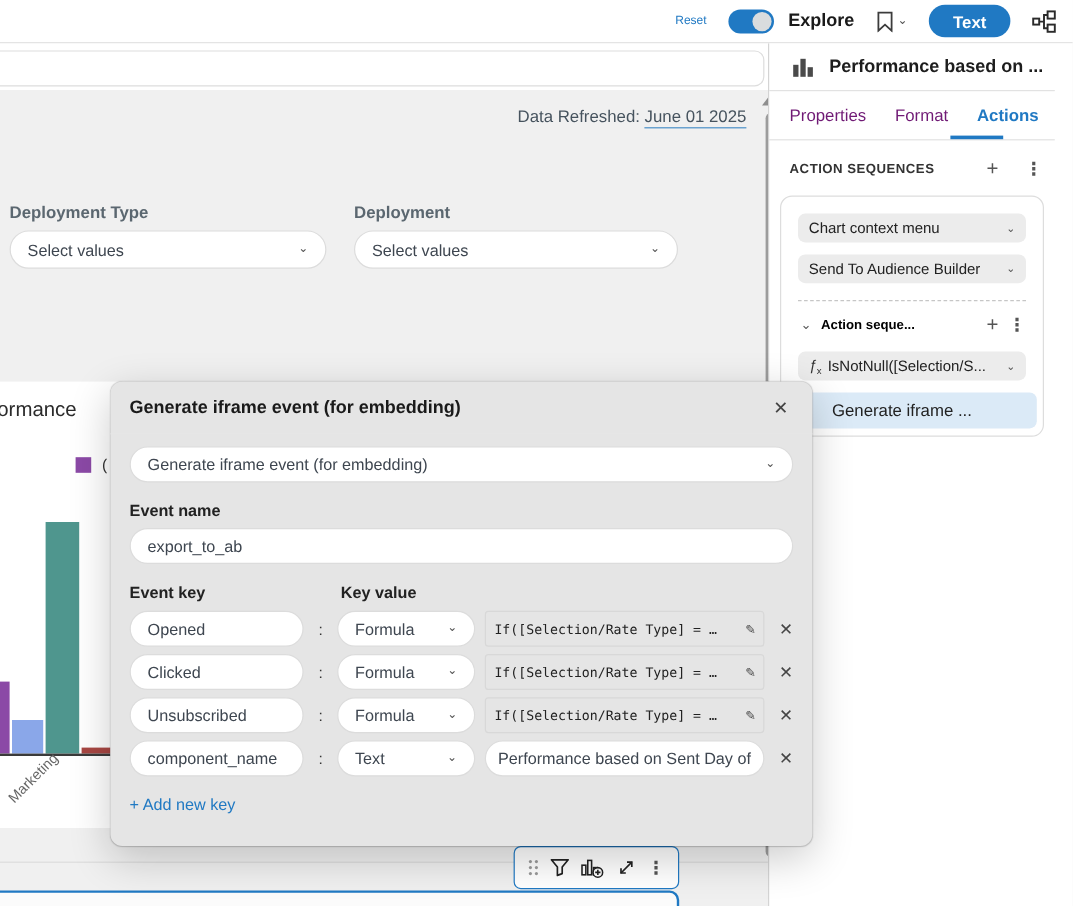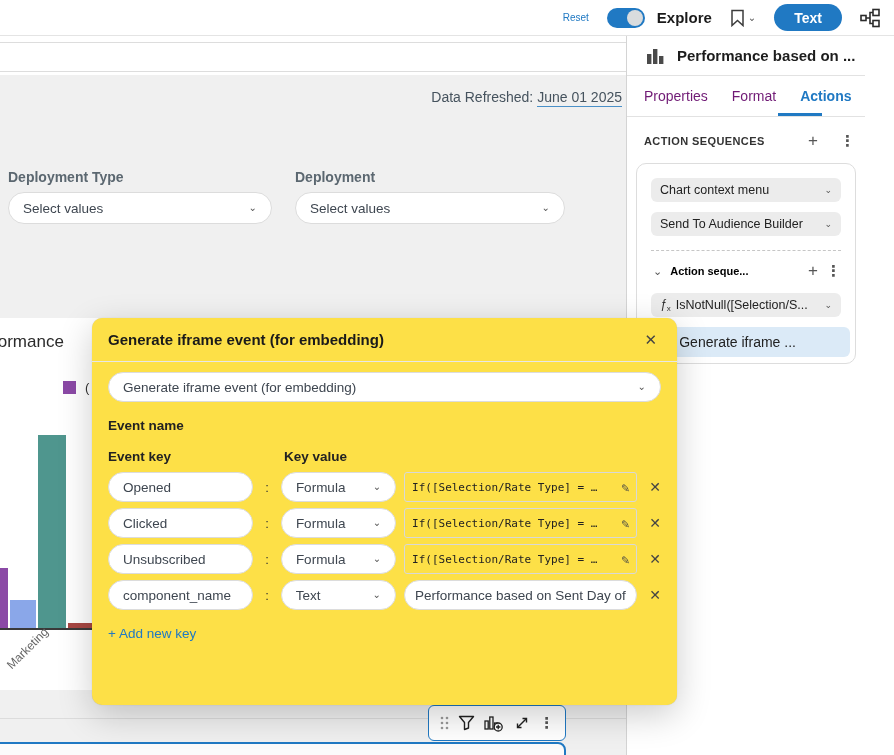--- a/index.html
+++ b/index.html
@@ -47,21 +47,21 @@
              transform:rotate(-45deg); transform-origin:0 0; white-space:nowrap; }
   .canvas-bottom-line { position:absolute; left:0; top:682px; width:640px; height:1px; background:#dcdcdc; }
   .selected-box { position:absolute; left:-10px; top:706px; width:576px; height:60px; background:#fbfbfb;
                   border:2px solid #2079c3; border-radius:8px; }
   .float-toolbar { position:absolute; left:428px; top:669px; width:138px; height:36px; background:#fff;
                    border:1.5px solid #2079c3; border-radius:6px; display:flex; align-items:center;
                    justify-content:space-around; padding:0 6px; z-index:5; }
   .tool-ic { display:flex; align-items:center; justify-content:center; color:#333; }
   .kebab { font-size:15px; color:#555; font-weight:bold; letter-spacing:0; }
   
-  .panel { position:absolute; left:626px; top:36px; width:239px; height:719px; background:#fff;
+  .panel { position:absolute; left:640px; top:36px; width:239px; height:719px; background:#fff;
            border-left:1px solid #d4d4d4; z-index:20; }
   .panel-header { height:40px; display:flex; align-items:center; gap:12px; padding-left:19px;
                   border-bottom:1px solid #e2e2e2; }
   .panel-title { font-size:15px; font-weight:bold; color:#1d1d1d; white-space:nowrap; }
   .panel-tabs { height:41px; display:flex; align-items:center; gap:24px; padding-left:17px;
                 border-bottom:1px solid #e2e2e2; position:relative; }
   .ptab { font-size:14px; color:#701a75; cursor:pointer; }
   .ptab.active { color:#2079c3; font-weight:bold; }
   .tab-underline { position:absolute; left:151px; bottom:0; width:44px; height:3px; background:#2079c3; }
   .seq-head { display:flex; align-items:center; padding:14px 10px 10px 17px; }
@@ -75,21 +75,21 @@
   .dashed-sep { border-top:1px dashed #c6c6c6; margin:14px 0 10px 0; }
   .group-row { display:flex; align-items:center; gap:8px; margin:2px 0 12px 2px; }
   .group-title { font-size:11px; font-weight:bold; color:#000000; flex:0 0 auto; }
   .group-row .spacer { flex:1; }
   .fx-ic { font-size:12px; color:#333; margin-right:5px; font-style:italic; }
   .fx-ic sub { font-size:8px; font-style:normal; }
   .step-row { display:flex; align-items:center; gap:20px; background:#dbeaf7; border-radius:6px;
               height:30px; padding:0 10px; margin:2px -9px 0 -9px; font-size:14px; color:#222; }
   .step-idx { font-size:13px; color:#333; }
   
-  .modal { position:absolute; left:92px; top:318px; width:585px; height:387px; background:#fde047;
+  .modal { position:absolute; left:92px; top:318px; width:585px; height:387px; background:#e5e5e5;
            border-radius:10px; box-shadow:0 10px 35px rgba(0,0,0,.20), 0 0 1px rgba(0,0,0,.2); z-index:40; }
   .modal-header { height:44px; display:flex; align-items:center; padding:0 16px;
                   border-bottom:1px solid #e7e7e7; }
   .modal-title { font-size:15px; font-weight:bold; color:#1a1a1a; }
   .close-x { margin-left:auto; font-size:15px; color:#444; cursor:pointer; padding:2px 4px; }
   .modal-body { padding:10px 16px 0 16px; }
   .fld-label { font-size:13.5px; font-weight:bold; color:#222; margin:10px 0 7px 0; }
   .wide { width:553px; height:30px; }
   .kv-heads { display:flex; margin:16px 0 8px 0; }
   .kv-heads .h1 { width:176px; font-size:13.5px; font-weight:bold; }
@@ -275,20 +275,23 @@
     <span class="modal-title">Generate iframe event (for embedding)</span>
     <span class="close-x">✕</span>
   </div>
   <div class="modal-body">
     <div class="pill wide">
       <span>Generate iframe event (for embedding)</span>
       <span class="chev">⌄</span>
     </div>
 
     <div class="fld-label" style="margin-top:16px;">Event name</div>
+    <div class="pill wide">
+      <span>export_to_ab</span>
+    </div>
 
     <div class="kv-heads">
       <span class="h1">Event key</span>
       <span class="h2">Key value</span>
     </div>
 
     
     <div class="kv-row">
       <div class="pill key-pill">
           <span>Opened</span>

